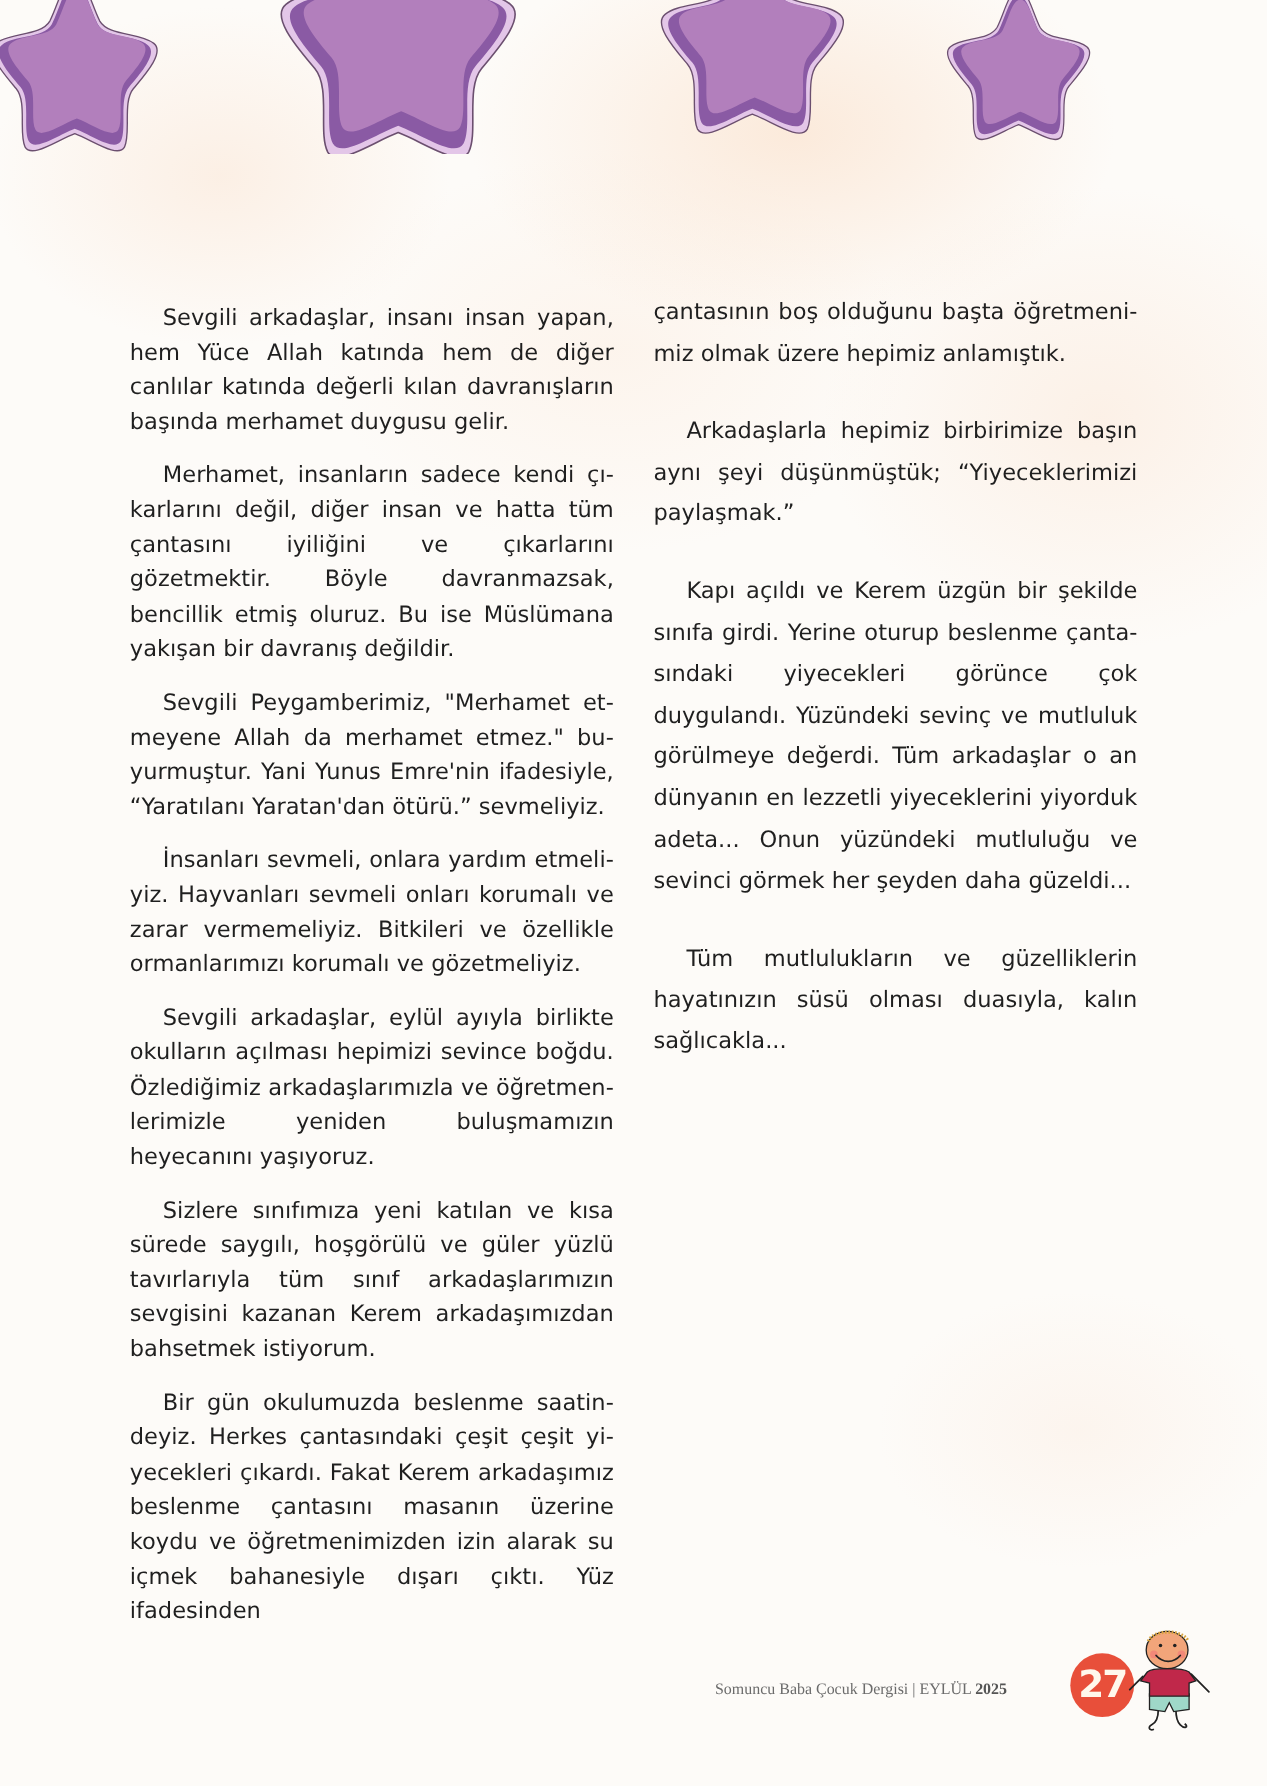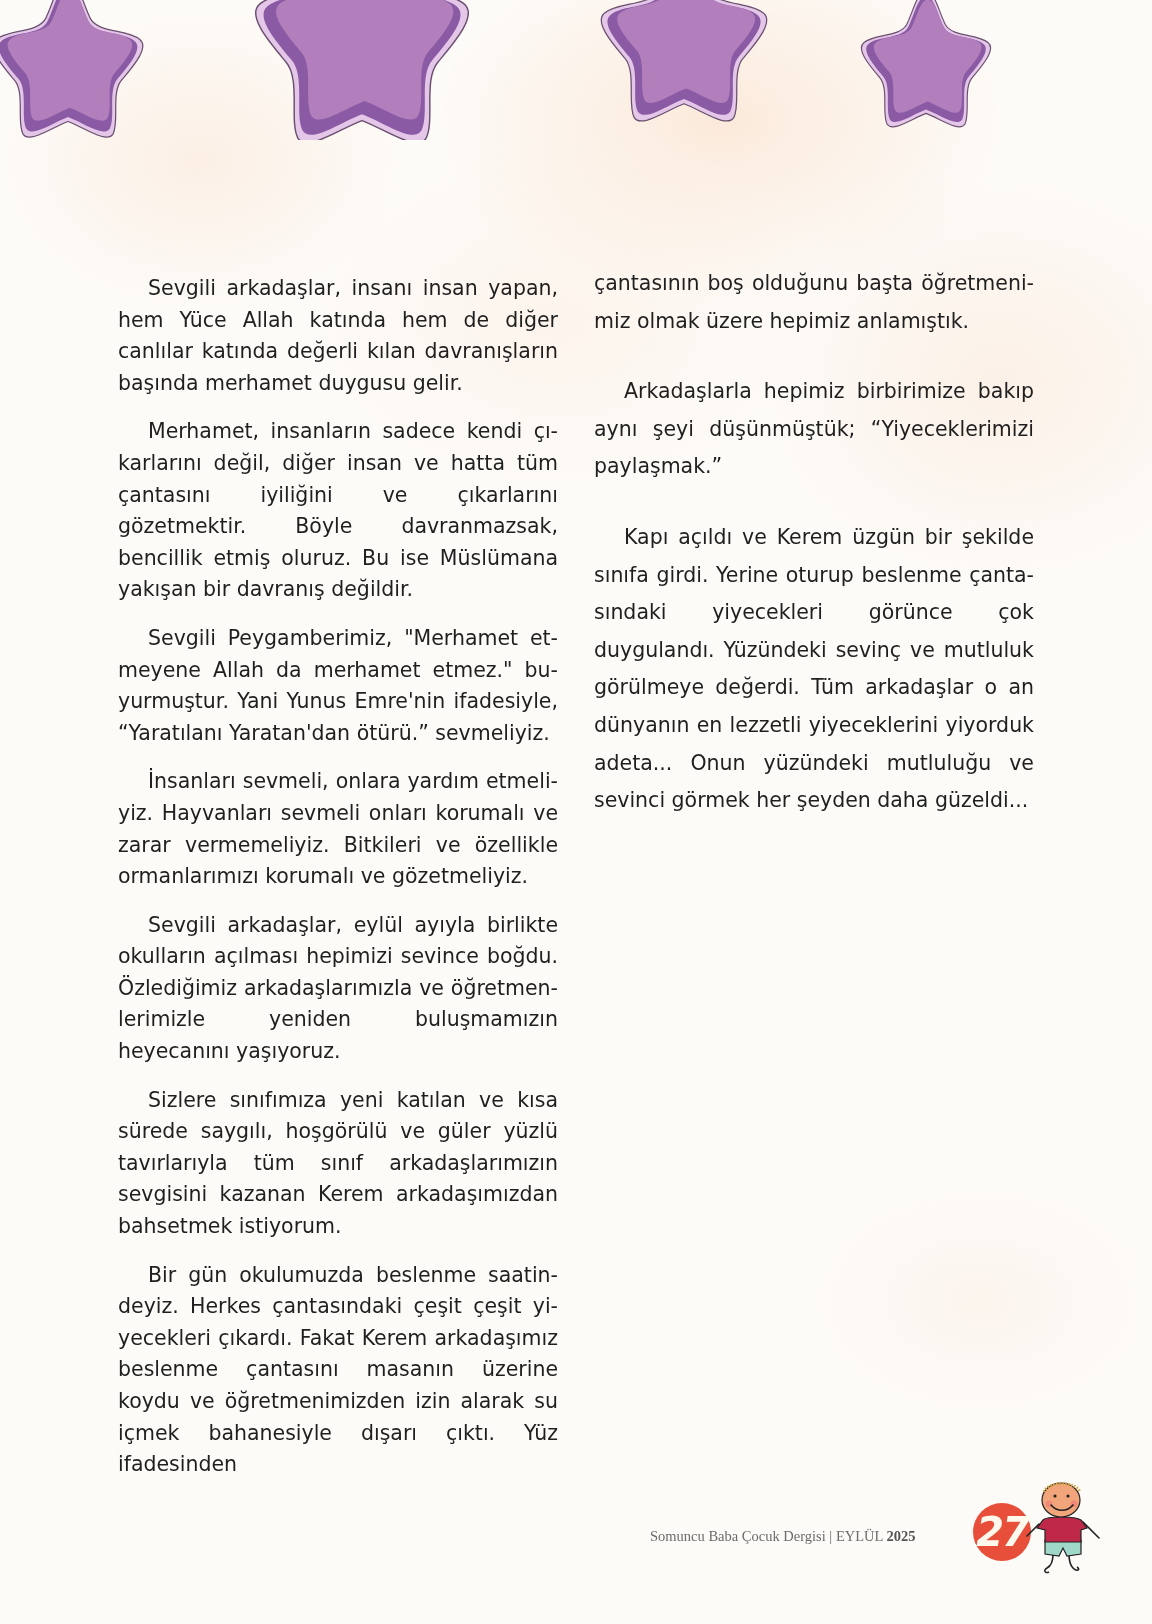--- a/index.html
+++ b/index.html
@@ -32,21 +32,21 @@
     position: absolute; left: 650px; top: 1528px;
     font-size: 14.5px; color: #6b6b6b; white-space: nowrap; font-family: Liberation Serif, serif;
   }
   .footer-text .year { font-weight: bold; color: #555; }
   .page-badge {
     position: absolute; left: 973px; top: 1503px; width: 58px; height: 58px;
     border-radius: 50%; background: #e84f3a;
     display: flex; align-items: center; justify-content: center;
   }
   .page-badge span {
-    color: #fff8ec; font-weight: bold; font-size: 40px; font-style: italic;
+    color: #fff8ec; font-weight: bold; font-size: 34px; 
     letter-spacing: -2px; font-family: "DejaVu Sans", sans-serif;
   }
   .kid { position: absolute; left: 1025px; top: 1478px; width: 80px; height: 100px; }
 </style>
 </head>
 <body>
 
 <div class="bg-wash"></div>
 
 <svg class="stars" viewBox="0 0 1152 140">
@@ -82,22 +82,23 @@
   <p class="para">Merhamet, insanların sadece kendi çı­karlarını değil,  diğer insan ve hatta tüm çantasını iyiliğini ve çıkarlarını gözetmektir. Böyle davranmazsak, bencillik etmiş oluruz. Bu ise Müslümana yakışan bir davranış de­ğildir.</p>
   <p class="para">Sevgili Peygamberimiz, "Merhamet et­meyene Allah da merhamet etmez." bu­yurmuştur. Yani Yunus Emre'nin ifadesiyle, “Yaratılanı Yaratan'dan ötürü.” sevmeliyiz.</p>
   <p class="para">İnsanları sevmeli, onlara yardım etmeli­yiz. Hayvanları sevmeli onları korumalı ve zarar vermemeliyiz. Bitkileri ve özellikle or­manlarımızı korumalı ve gözetmeliyiz.</p>
   <p class="para">Sevgili arkadaşlar, eylül ayıyla birlikte okulların açılması hepimizi sevince boğdu. Özlediğimiz arkadaşlarımızla ve öğretmen­lerimizle yeniden buluşmamızın heyecanını yaşıyoruz.</p>
   <p class="para">Sizlere sınıfımıza yeni katılan ve kısa sü­rede saygılı, hoşgörülü ve güler yüzlü tavır­larıyla tüm sınıf arkadaşlarımızın sevgisini kazanan Kerem arkadaşımızdan bahsetmek istiyorum.</p>
   <p class="para">Bir gün okulumuzda beslenme saatin­deyiz. Herkes çantasındaki çeşit çeşit yi­yecekleri çıkardı. Fakat Kerem arkadaşımız beslenme çantasını masanın üzerine koydu ve öğretmenimizden izin alarak su içmek bahanesiyle dışarı çıktı. Yüz ifadesinden</p>
 </div>
 
 <div class="column col-right">
   <p class="para cont">çantasının boş olduğunu başta öğretmeni­miz olmak üzere hepimiz anlamıştık.</p>
-  <p class="para">Arkadaşlarla hepimiz birbirimize bakıp aynı şeyi düşünmüştük; “Yiyeceklerimizi paylaşmak.”</p>
+  <p class="para">Arkadaşlarla hepimiz birbirimize başın aynı şeyi düşünmüştük; “Yiyeceklerimizi paylaşmak.”</p>
   <p class="para">Kapı açıldı ve Kerem üzgün bir şekilde sınıfa girdi. Yerine oturup beslenme çanta­sındaki yiyecekleri görünce çok duygulandı. Yüzündeki sevinç ve mutluluk görülmeye değerdi. Tüm arkadaşlar o an dünyanın en lezzetli yiyeceklerini yiyorduk adeta... Onun yüzündeki mutluluğu ve sevinci görmek her şeyden daha güzeldi...</p>
+  <p class="para">Tüm mutlulukların ve güzelliklerin haya­tınızın süsü olması duasıyla, kalın sağlıcak­la...</p>
 </div>
 
 <div class="footer-text">
   <span>Somuncu Baba Çocuk Dergisi | EYLÜL</span>
   <span class="year">2025</span>
 </div>
 
 <div class="page-badge">
   <span>27</span>
 </div>

